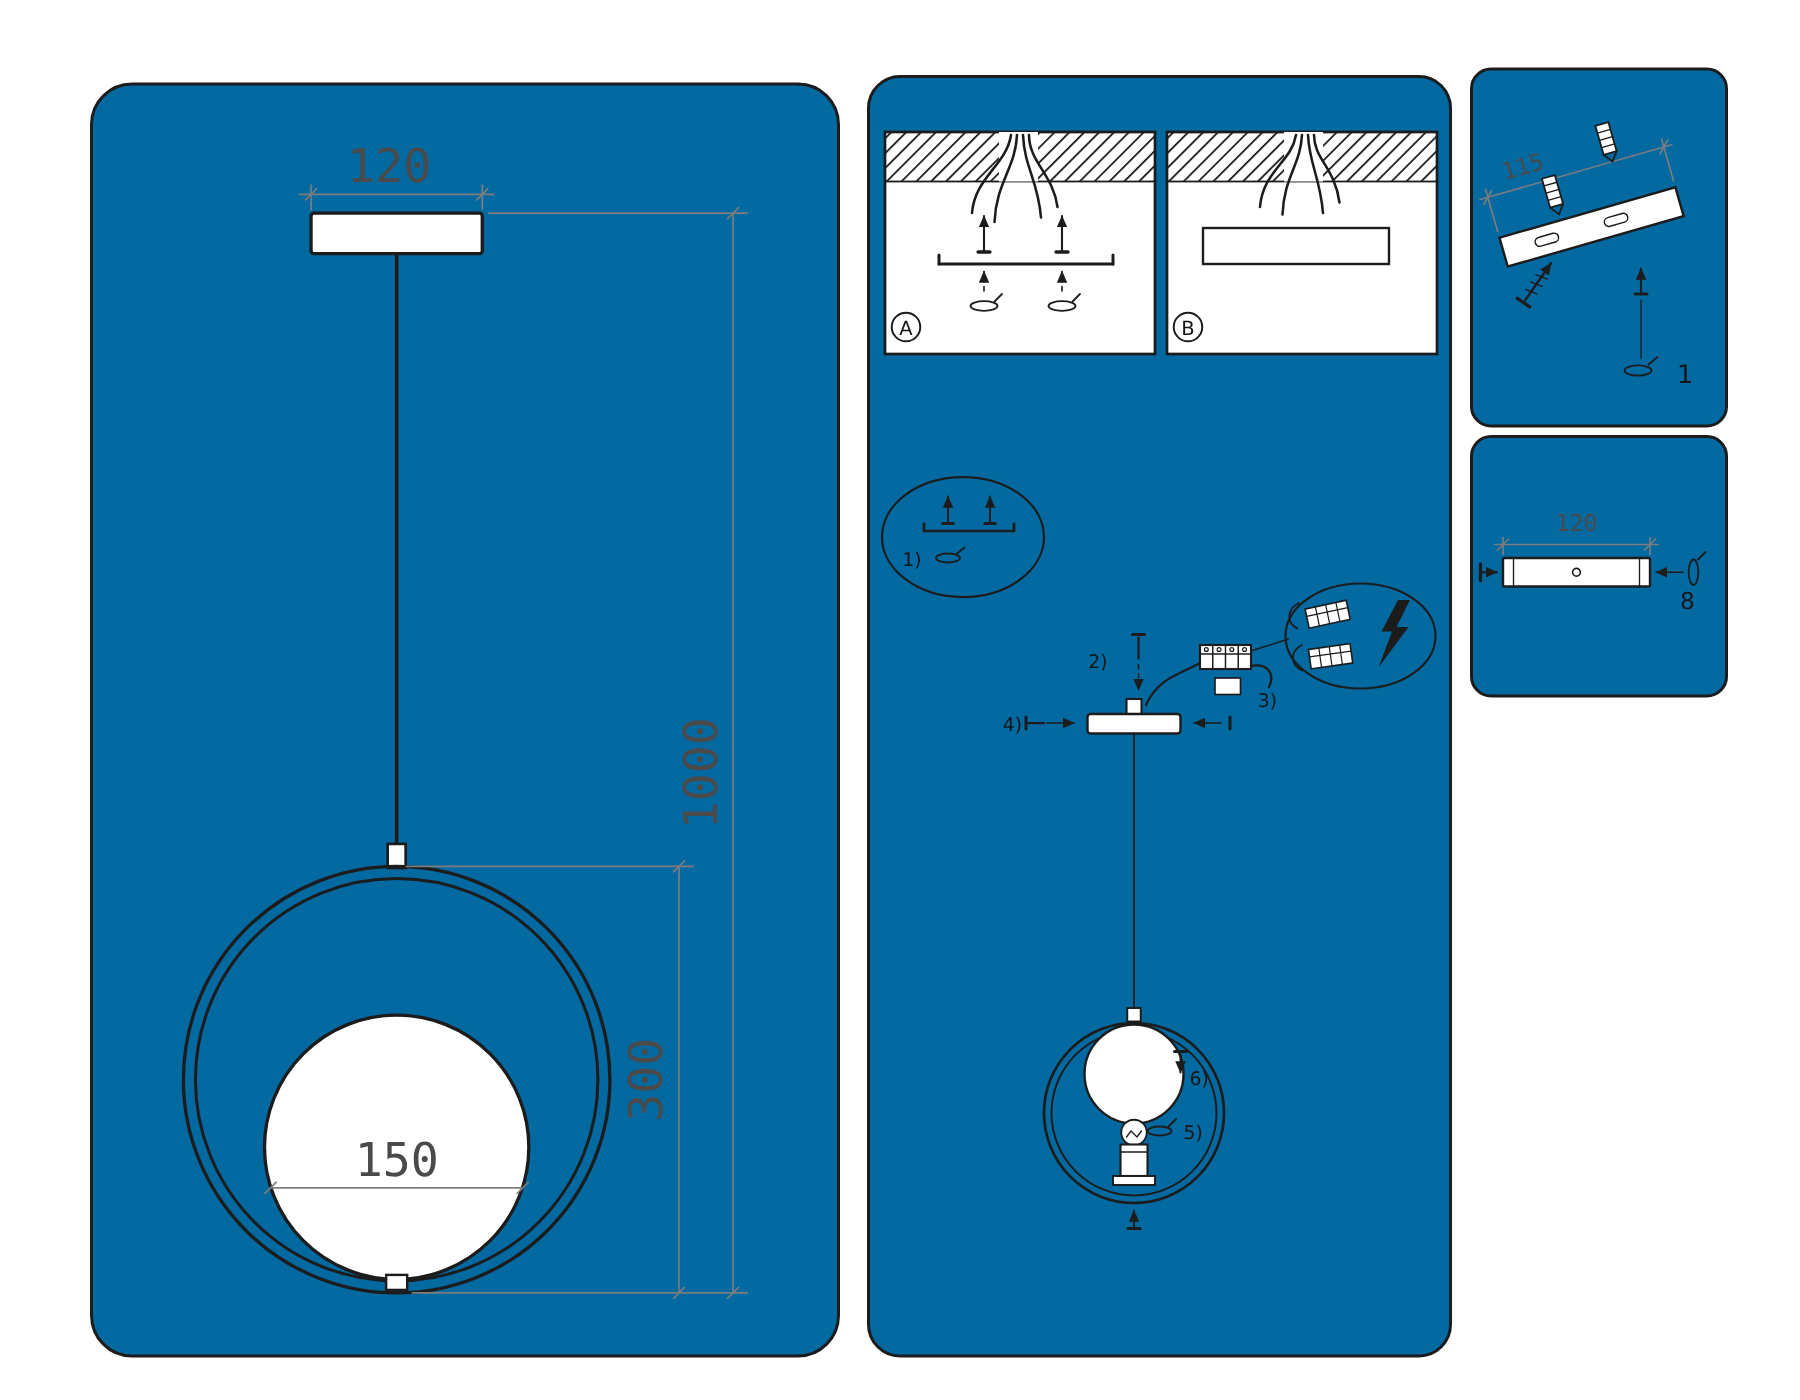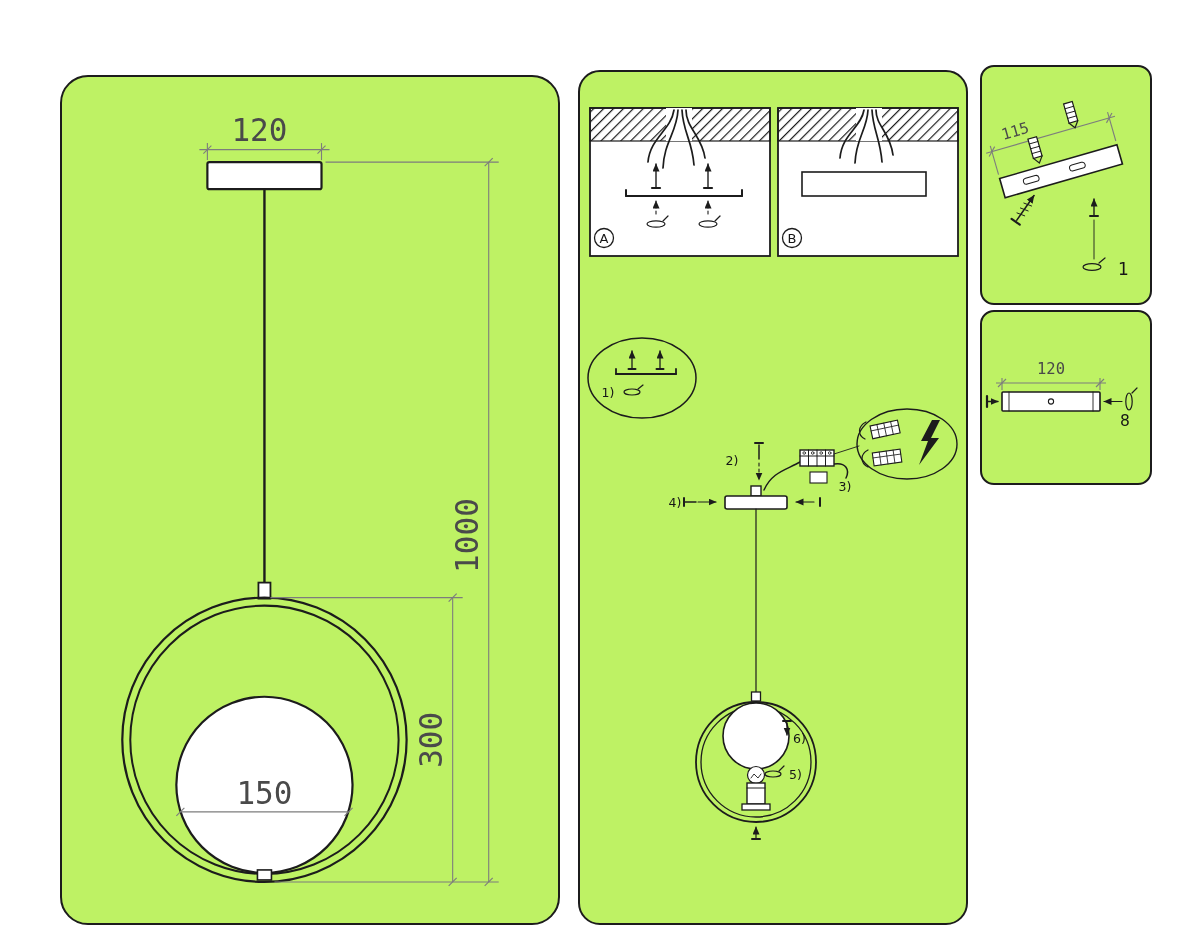--- a/index.html
+++ b/index.html
@@ -1,18 +1,18 @@
 <!DOCTYPE html>
 <html><head>
 <meta charset="utf-8">
 <style>
   html,body{margin:0;padding:0;background:#ffffff;}
   .sheet{position:relative;width:1200px;height:933px;background:#ffffff;overflow:hidden;
          font-family:"DejaVu Sans",sans-serif;}
-  .panel{position:absolute;box-sizing:border-box;background:#bef264;border:2.5px solid #1c1c1c;margin-top:20px;}
+  .panel{position:absolute;box-sizing:border-box;background:#0369a1;border:2.5px solid #1c1c1c;}
   .panel svg{display:block;width:100%;height:100%;}
   .p-left{left:60px;top:55px;width:500px;height:850px;border-radius:28px;}
   .p-mid{left:578px;top:50px;width:390px;height:855px;border-radius:22px;border-width:2px;}
   .p-tr{left:980px;top:45px;width:172px;height:240px;border-radius:14px;border-width:2px;}
   .p-br{left:980px;top:290px;width:172px;height:175px;border-radius:14px;border-width:2px;}
   .ln{stroke:#1c1c1c;fill:none;stroke-linecap:round;}
   .fillw{fill:#ffffff;}
   .dim line, .dim path{stroke:#7d7d7d;stroke-width:1.1;fill:none;}
   .dimtxt{font-family:"DejaVu Sans Mono","Liberation Mono",monospace;fill:#4a4a4a;}
   .lbl{font-family:"DejaVu Sans","Liberation Sans",sans-serif;fill:#161616;}

